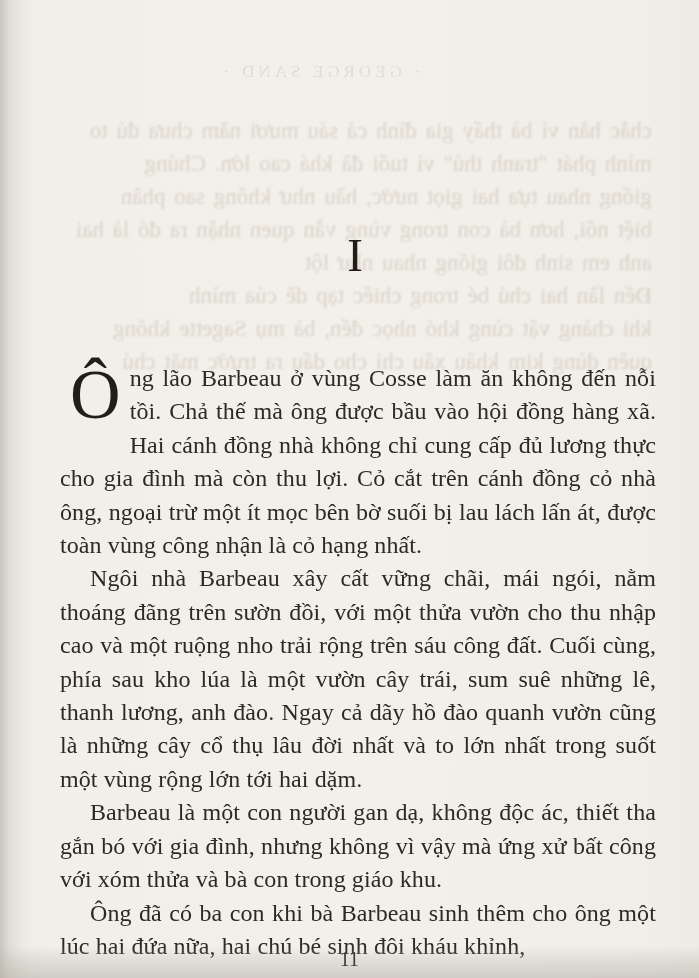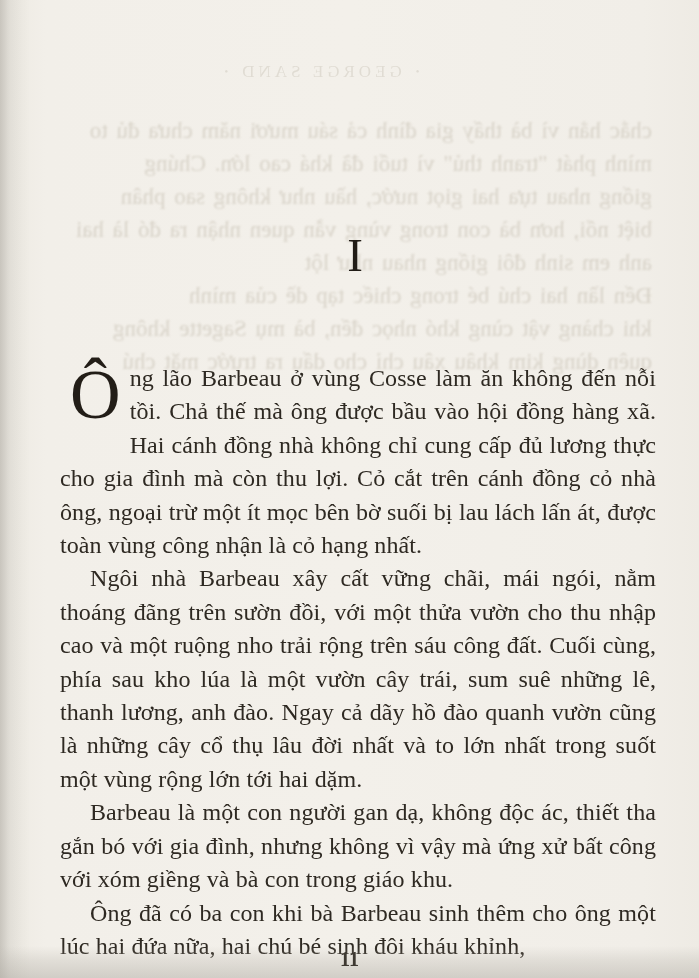--- a/index.html
+++ b/index.html
@@ -87,21 +87,20 @@
   }
   .page-number {
     position: absolute;
     bottom: 7px;
     left: 0;
     width: 100%;
     text-align: center;
     font-size: 20px;
     color: #3e3932;
     z-index: 3;
-    font-weight: bold;
   }
   .bottom-edge {
     position: absolute;
     bottom: 0;
     left: 0;
     width: 100%;
     height: 32px;
     z-index: 2;
     background: linear-gradient(180deg,
       rgba(185,181,173,0) 0%,
@@ -136,21 +135,21 @@
     <div class="bleed-line">quên dùng kim khâu xâu chỉ cho dấu ra trước mặt chú</div>
   </div>
 
   <div class="chapter-numeral">I</div>
 
   <div class="text-block">
     <p>
       <span class="dropcap">Ô</span><span>ng lão Barbeau ở vùng Cosse làm ăn không đến nỗi tồi. Chả thế mà ông được bầu vào hội đồng hàng xã. Hai cánh đồng nhà không chỉ cung cấp đủ lương thực cho gia đình mà còn thu lợi. Cỏ cắt trên cánh đồng cỏ nhà ông, ngoại trừ một ít mọc bên bờ suối bị lau lách lấn át, được toàn vùng công nhận là cỏ hạng nhất.</span>
     </p>
     <p class="indent">Ngôi nhà Barbeau xây cất vững chãi, mái ngói, nằm thoáng đãng trên sườn đồi, với một thửa vườn cho thu nhập cao và một ruộng nho trải rộng trên sáu công đất. Cuối cùng, phía sau kho lúa là một vườn cây trái, sum suê những lê, thanh lương, anh đào. Ngay cả dãy hồ đào quanh vườn cũng là những cây cổ thụ lâu đời nhất và to lớn nhất trong suốt một vùng rộng lớn tới hai dặm.</p>
-    <p class="indent">Barbeau là một con người gan dạ, không độc ác, thiết tha gắn bó với gia đình, nhưng không vì vậy mà ứng xử bất công với xóm giềng và bà con trong giáo khu.</p>
+    <p class="indent">Barbeau là một con người gan dạ, không độc ác, thiết tha gắn bó với gia đình, nhưng không vì vậy mà ứng xử bất công với xóm thửa và bà con trong giáo khu.</p>
     <p class="indent">Ông đã có ba con khi bà Barbeau sinh thêm cho ông một lúc hai đứa nữa, hai chú bé sinh đôi kháu khỉnh,</p>
   </div>
 
   <div class="left-edge"></div>
   <div class="bottom-edge"></div>
 
   <div class="page-number">11</div>
 
 </div>
 

